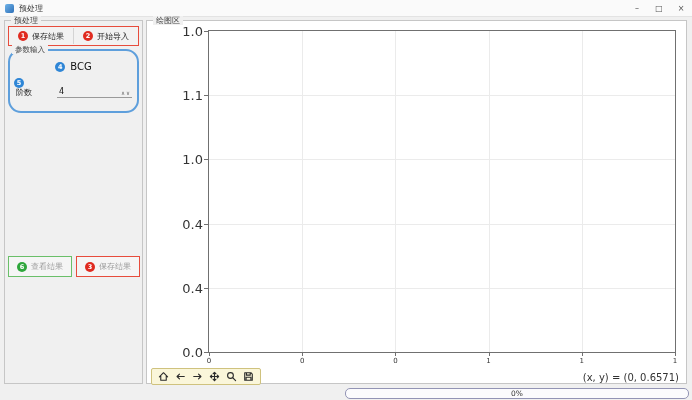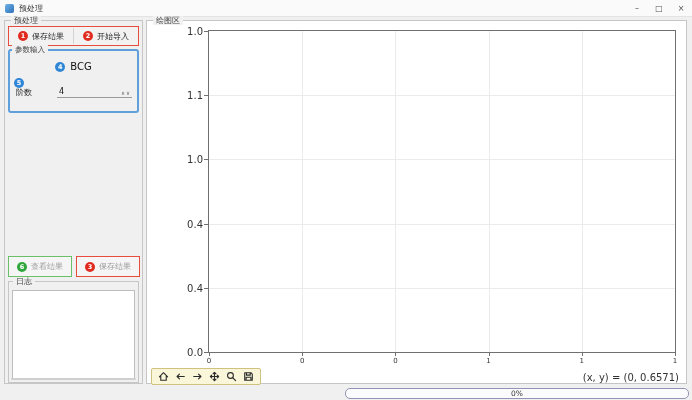--- a/index.html
+++ b/index.html
@@ -36,21 +36,21 @@
 
   
   .import-box { position:absolute; left:3px; top:5px; width:131px; height:20px;
                 border:1.5px solid #e74c3c; display:flex; background:#f2f2f2; }
   .import-btn { flex:1 1 0; display:flex; align-items:center; justify-content:center;
                 gap:4px; font-size:8px; color:#222; cursor:default; }
   .import-divider { width:1px; background:#d4d4d4; margin:1px 0; }
 
   
   .param-box { position:absolute; left:3px; top:28px; width:131px; height:64px;
-               border:2px solid #5e9fdc; border-radius:3px; }
+               border:2px solid #5e9fdc; border-radius:13px; }
   .param-box .gb-label { top:-6px; left:2px; font-size:7.5px; }
   .signal-row { position:absolute; left:0; right:0; top:10px; display:flex;
                 align-items:center; justify-content:center; gap:5px; }
   .signal-name { font-size:10px; color:#111; }
   .step5-badge { position:absolute; left:4px; top:27px; }
   .param-row { position:absolute; left:6px; right:5px; display:flex; align-items:flex-end;gap:17px; }
   .row-order { top:36px; }
   .row-cutoff { top:49px; }
   .param-label { font-size:8px; color:#222; white-space:nowrap; }
   .row-cutoff .param-label { font-size:7.5px; }
@@ -80,21 +80,21 @@
                    background:#cfcfcf; border-radius:1px; }
 
   
   .axes { position:absolute; left:61px; top:9px; width:468px; height:323px;
           border:1px solid #707070; background:#ffffff; }
   .gl-v { position:absolute; top:0; bottom:0; width:1px; background:#ebebeb; }
   .gl-h { position:absolute; left:0; right:0; height:1px; background:#ebebeb; }
   .ytick { position:absolute; left:-5px; width:5px; height:1px; background:#707070; }
   .xtick { position:absolute; top:100%; width:1px; height:4px; background:#707070; }
   .ylab { position:absolute; right:calc(100% + 6px); transform:translateY(-50%);
-          font-size:10px; color:#333; white-space:nowrap; }
+          font-size:13px; color:#333; white-space:nowrap; }
   .xlab { position:absolute; top:calc(100% + 5px); transform:translateX(-50%);
           font-size:7px; color:#333; }
 
   
   .mpl-toolbar { position:absolute; left:4px; top:347px; height:17px;
                  display:inline-flex; align-items:center; gap:6px; padding:0 6px;
                  background:#faf6da; border:1px solid #cfc27e; border-radius:2px; }
   .tool-btn { width:11px; height:11px; display:flex; align-items:center;
               justify-content:center; cursor:default; }
   .tool-btn svg { width:11px; height:11px; stroke:#2b2b2b; fill:none;
@@ -159,25 +159,20 @@
 
     <div class="result-btn btn-view">
       <span class="badge green">6</span>
       <span>查看结果</span>
     </div>
     <div class="result-btn btn-save">
       <span class="badge red">3</span>
       <span>保存结果</span>
     </div>
 
-    <div class="log-group">
-      <span class="gb-label">日志</span>
-      <div class="log-area"></div>
-      <div class="log-scrollbar"></div>
-    </div>
   </div>
 
   <div class="groupbox plot-group">
     <span class="gb-label">绘图区</span>
 
     <div class="axes">
 
       <div class="gl-v" style="left:20%"></div>
       <div class="gl-v" style="left:40%"></div>
       <div class="gl-v" style="left:60%"></div>

